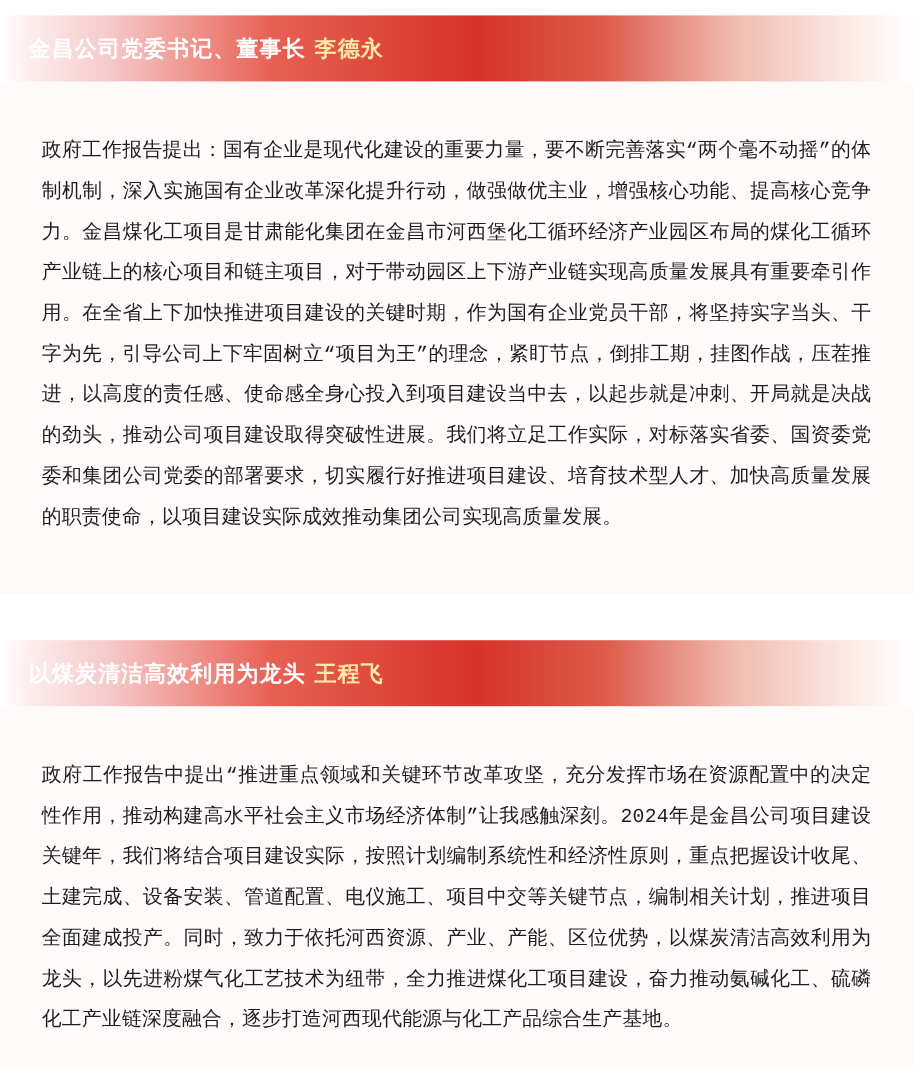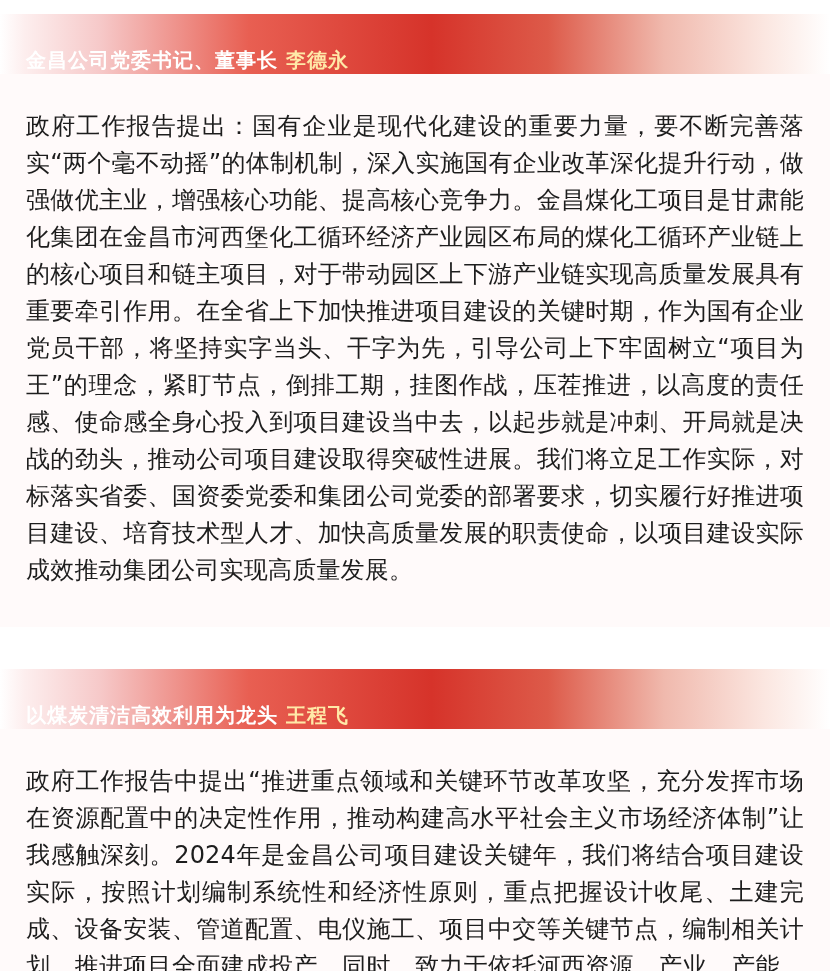--- a/index.html
+++ b/index.html
@@ -31,46 +31,47 @@
     display: flex;
     align-items: center;
   }
   .band-inner {
     position: absolute;
     left: 0;
     top: 0;
     width: 830px;
     height: 60px;
     display: flex;
-    align-items: flex-end;
+    align-items: center;
   }
   .band-title {
     padding-left: 26px;
     font-size: 20px;
     font-weight: bold;
     letter-spacing: 1px;
     color: #ffffff;
     white-space: nowrap;
   }
   .band-title .name {
     color: #ffe9a8;
     margin-left: 8px;
   }
   .body-area {
     background: #fffafa;
     padding: 30px 22px 34px 22px;
   }
   .para {
-    font-size: 24px;
+    font-size: 18px;
     line-height: 37px;
     color: #1d1d1d;
     text-align: justify;
     text-justify: inter-ideograph;
     letter-spacing: 0.2px;
-    margin: 4px;
+    margin: 16px;
+    font-family: Liberation Mono, monospace;
   }
   .gap {
     height: 42px;
     background: #ffffff;
     width: 830px;
   }
   .top-gap {
     height: 14px;
     background: #ffffff;
     width: 830px;

